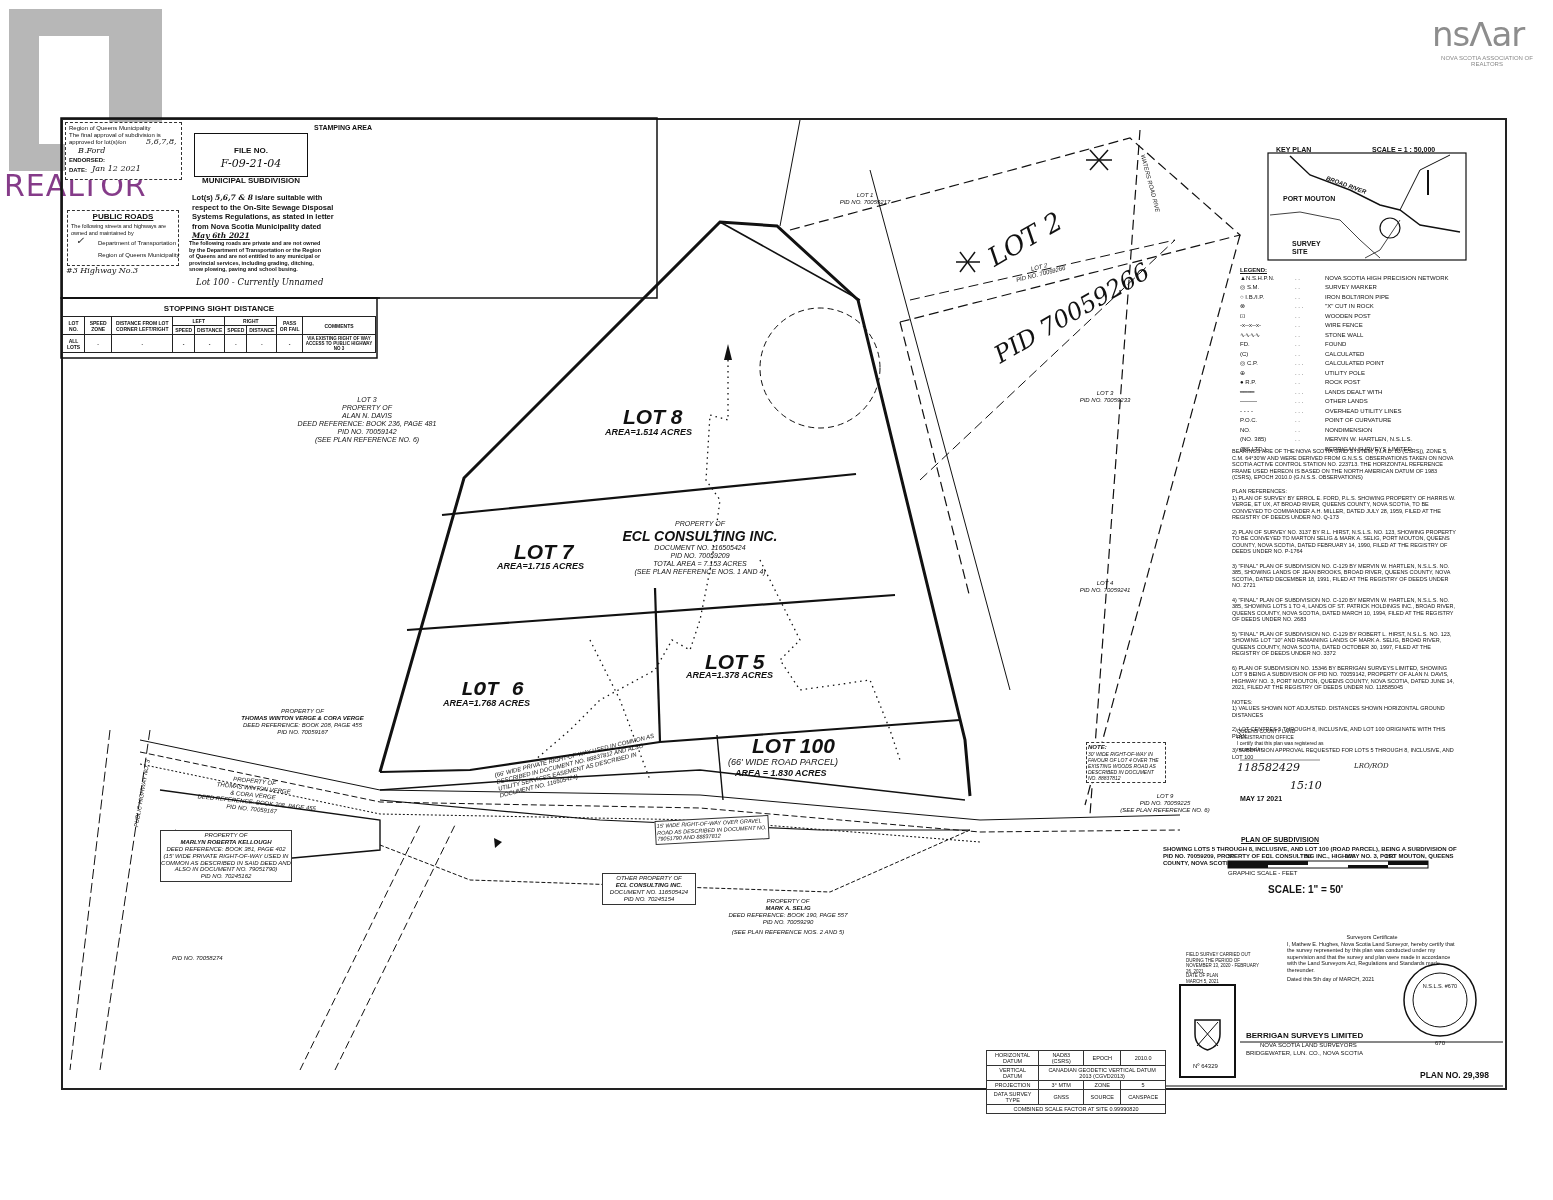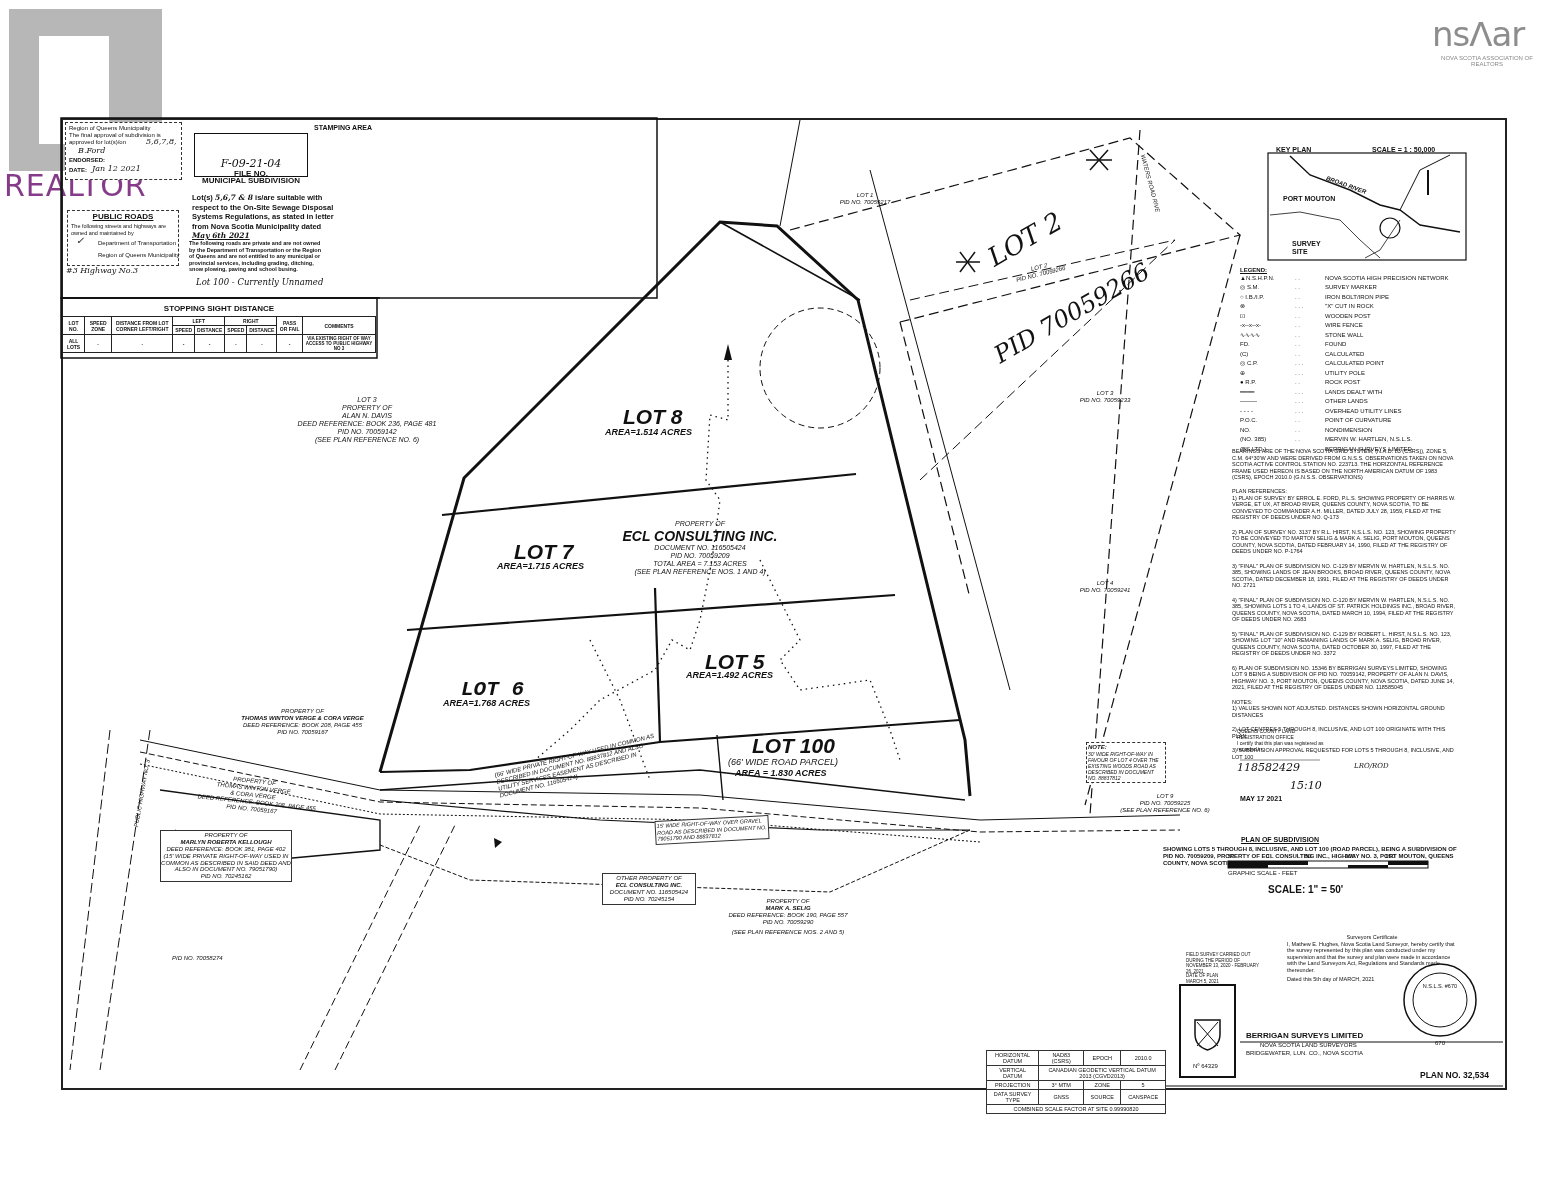--- a/index.html
+++ b/index.html
@@ -141,21 +141,21 @@
   <div class="t hand" style="left:80px;top:14px;font-size:8px;">5,6,7,8,</div>
   <div class="t hand" style="left:12px;top:23px;font-size:8px;">B.Ford</div>
   <div class="t tiny" style="left:3px;top:34px;font-style:normal;font-weight:bold;">ENDORSED:</div>
   <div class="t tiny" style="left:3px;top:44px;font-style:normal;font-weight:bold;">DATE:</div>
   <div class="t hand" style="left:26px;top:41px;font-size:8px;">Jan 12 2021</div>
 </div>
 <div class="t small c" style="left:314px;top:124px;font-style:normal;font-weight:bold;">STAMPING AREA</div>
 
 <div class="abs" style="left:194px;top:133px;width:112px;height:42px;border:1.5px solid #111;">
   <div class="t c" style="left:0;width:112px;top:2px;font-size:8px;font-weight:bold;font-style:normal;margin-top:40px;">MUNICIPAL SUBDIVISION</div>
-  <div class="t c" style="left:0;width:112px;top:12px;font-size:8px;font-weight:bold;font-style:normal;margin-top:23px;">FILE NO.</div>
+  <div class="t c" style="left:0;width:112px;top:12px;font-size:8px;font-weight:bold;font-style:normal;">FILE NO.</div>
   <div class="t hand c" style="left:0;width:112px;top:24px;font-size:11px;">F-09-21-04</div>
 </div>
 
 <div class="abs" style="left:192px;top:193px;width:142px;font-size:7.5px;font-weight:bold;line-height:9.5px;">
   <span>Lot(s)</span>
   <span class="hand">5,6,7 &amp; 8</span>
   <span>is/are suitable with respect to the On-Site Sewage Disposal Systems Regulations, as stated in letter from Nova Scotia Municipality dated</span>
   <span class="hand" style="text-decoration:underline;">May 6th 2021</span>
 </div>
 
@@ -202,21 +202,21 @@
 </tbody>
   </table>
 
 <div class="t lotname" style="left:623px;top:405px;">LOT 8</div>
 <div class="t lotarea" style="left:605px;top:427px;">AREA=1.514 ACRES</div>
 <div class="t lotname" style="left:514px;top:540px;">LOT 7</div>
 <div class="t lotarea" style="left:497px;top:561px;">AREA=1.715 ACRES</div>
 <div class="t lotname" style="left:461px;top:678px;font-family:Liberation Mono, monospace;">LOT 6</div>
 <div class="t lotarea" style="left:443px;top:698px;">AREA=1.768 ACRES</div>
 <div class="t lotname" style="left:705px;top:650px;">LOT 5</div>
-<div class="t lotarea" style="left:686px;top:670px;">AREA=1.492 ACRES</div>
+<div class="t lotarea" style="left:686px;top:670px;">AREA=1.378 ACRES</div>
 <div class="t lotname" style="left:752px;top:734px;">LOT 100</div>
 <div class="t lotarea" style="left:728px;top:757px;font-weight:normal;">(66' WIDE ROAD PARCEL)</div>
 <div class="t lotarea" style="left:735px;top:768px;">AREA = 1.830 ACRES</div>
 
 <div class="abs" style="left:600px;top:520px;width:200px;text-align:center;">
   <div class="t small c" style="position:static;">PROPERTY OF</div>
   <div class="t c" style="position:static;font-size:14px;font-weight:bold;">ECL CONSULTING INC.</div>
   <div class="t small c" style="position:static;">DOCUMENT NO. 116505424</div>
   <div class="t small c" style="position:static;">PID NO. 70059209</div>
   <div class="t small c" style="position:static;">TOTAL AREA = 7.153 ACRES</div>
@@ -481,13 +481,13 @@
         <td colspan="4">COMBINED SCALE FACTOR AT SITE 0.99990820</td>
       </tr>
 </tbody>
   </table>
 
 <div class="t tiny" style="left:1193px;top:1063px;font-style:normal;">Nº 64329</div>
 <div class="t" style="left:1246px;top:1031px;font-size:8px;font-weight:bold;font-style:normal;">BERRIGAN SURVEYS LIMITED</div>
 <div class="t tiny" style="left:1260px;top:1042px;font-style:normal;">NOVA SCOTIA LAND SURVEYORS</div>
 <div class="t tiny" style="left:1246px;top:1050px;font-style:normal;">BRIDGEWATER, LUN. CO., NOVA SCOTIA</div>
 <div class="t tiny c" style="left:1425px;width:30px;top:1040px;font-style:normal;">670</div>
-<div class="t" style="left:1420px;top:1071px;font-size:8.5px;font-weight:bold;font-style:normal;">PLAN NO. 32,534</div>
+<div class="t" style="left:1420px;top:1071px;font-size:8.5px;font-weight:bold;font-style:normal;">PLAN NO. 29,398</div>
 
 </body></html>

